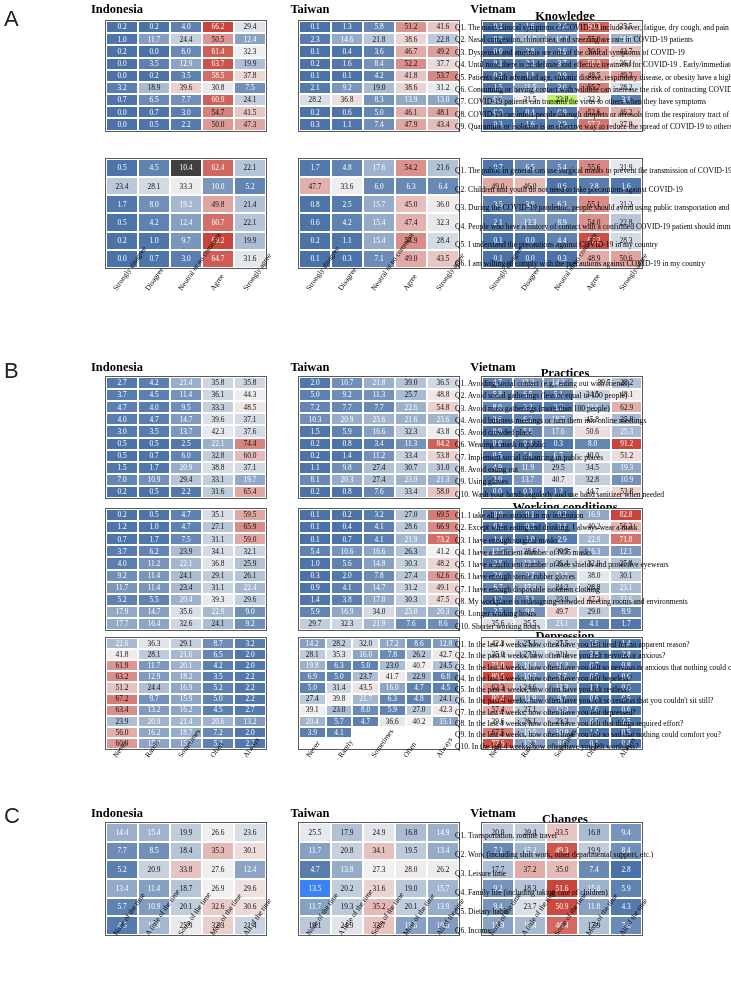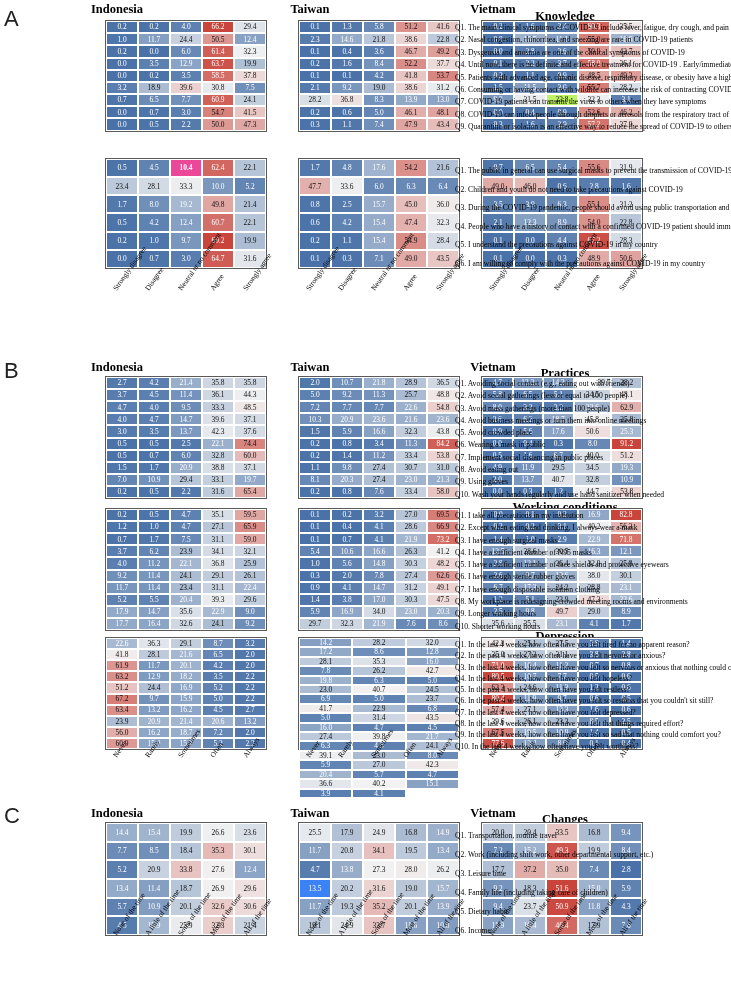--- a/index.html
+++ b/index.html
@@ -186,21 +186,21 @@
       <div class="qrow" style="height: 12.4px; line-height: 12.4px;">Q4.  Until now, there is no definite and effective treatment for COVID-19 .  Early/immediate   supportive care can help some patients recover</div>
       <div class="qrow" style="height: 12.4px; line-height: 12.4px;">Q5.  Patients with advanced age,  chronic disease, respiratory disease, or obesity have a higher risk of developing COVID-19   infection</div>
       <div class="qrow" style="height: 12.4px; line-height: 12.4px;">Q6.  Consuming  or having contact  with wildlife   can increase the risk of contracting COVID-19</div>
       <div class="qrow" style="height: 12.4px; line-height: 12.4px;">Q7.  COVID-19   patients can transmit the virus to others when they have symptoms</div>
       <div class="qrow" style="height: 12.4px; line-height: 12.4px;">Q8.  COVID-19   can infect people through droplets or aerosols from  the respiratory tract  of COVID-19   patients</div>
       <div class="qrow" style="height: 12.4px; line-height: 12.4px;">Q9.  Quarantine or isolation is  an effective way to reduce the spread of COVID-19   to others</div>
     </div>
     <div class="grid" style="left: 105px; top: 158px; width: 162px; height: 111px; grid-template-columns: repeat(5, 1fr); grid-template-rows: repeat(6, 1fr);">
       <div class="cell" style="background: rgb(76, 116, 169); color: rgb(255, 255, 255);">0.5</div>
       <div class="cell" style="background: rgb(96, 131, 178); color: rgb(255, 255, 255);">4.5</div>
-      <div class="cell" style="background: #ec4899; color: rgb(255, 255, 255); font-weight: bold;">10.4</div>
+      <div class="cell" style="background: #404040; color: rgb(255, 255, 255);">10.4</div>
       <div class="cell" style="background: rgb(209, 103, 96); color: rgb(255, 255, 255);">62.4</div>
       <div class="cell" style="background: rgb(181, 196, 215); color: rgb(16, 16, 16);">22.1</div>
       <div class="cell" style="background: rgb(188, 201, 218); color: rgb(16, 16, 16);">23.4</div>
       <div class="cell" style="background: rgb(210, 218, 228); color: rgb(16, 16, 16);">28.1</div>
       <div class="cell" style="background: rgb(236, 237, 239); color: rgb(16, 16, 16);">33.3</div>
       <div class="cell" style="background: rgb(123, 151, 189); color: rgb(255, 255, 255);">10.0</div>
       <div class="cell" style="background: rgb(99, 133, 179); color: rgb(255, 255, 255);">5.2</div>
       <div class="cell" style="background: rgb(82, 120, 172); color: rgb(255, 255, 255);">1.7</div>
       <div class="cell" style="background: rgb(113, 144, 185); color: rgb(255, 255, 255);">8.0</div>
       <div class="cell" style="background: rgb(167, 185, 209); color: rgb(255, 255, 255);">19.2</div>
@@ -358,21 +358,21 @@
       <div class="cell" style="background: rgb(75, 115, 168); color: rgb(255, 255, 255);">0.2</div>
       <div class="cell" style="background: rgb(76, 115, 169); color: rgb(255, 255, 255);">0.5</div>
       <div class="cell" style="background: rgb(82, 120, 172); color: rgb(255, 255, 255);">2.2</div>
       <div class="cell" style="background: rgb(190, 203, 219); color: rgb(16, 16, 16);">31.6</div>
       <div class="cell" style="background: rgb(224, 167, 163); color: rgb(16, 16, 16);">65.4</div>
     </div>
     <div class="grid" style="left: 298px; top: 376px; width: 162px; height: 123px; grid-template-columns: repeat(5, 1fr); grid-template-rows: repeat(10, 1fr);">
       <div class="cell" style="background: rgb(81, 120, 171); color: rgb(255, 255, 255);">2.0</div>
       <div class="cell" style="background: rgb(113, 144, 185); color: rgb(255, 255, 255);">10.7</div>
       <div class="cell" style="background: rgb(154, 175, 203); color: rgb(255, 255, 255);">21.8</div>
-      <div class="cell" style="background: rgb(180, 195, 215); color: rgb(16, 16, 16);">28.9</div>
+      <div class="cell" style="background: rgb(180, 195, 215); color: rgb(16, 16, 16);">39.0</div>
       <div class="cell" style="background: rgb(208, 216, 227); color: rgb(16, 16, 16);">36.5</div>
       <div class="cell" style="background: rgb(92, 128, 176); color: rgb(255, 255, 255);">5.0</div>
       <div class="cell" style="background: rgb(108, 140, 183); color: rgb(255, 255, 255);">9.2</div>
       <div class="cell" style="background: rgb(116, 146, 186); color: rgb(255, 255, 255);">11.3</div>
       <div class="cell" style="background: rgb(169, 186, 210); color: rgb(16, 16, 16);">25.7</div>
       <div class="cell" style="background: rgb(239, 230, 229); color: rgb(16, 16, 16);">48.8</div>
       <div class="cell" style="background: rgb(101, 134, 180); color: rgb(255, 255, 255);">7.2</div>
       <div class="cell" style="background: rgb(102, 136, 180); color: rgb(255, 255, 255);">7.7</div>
       <div class="cell" style="background: rgb(102, 136, 180); color: rgb(255, 255, 255);">7.7</div>
       <div class="cell" style="background: rgb(157, 177, 205); color: rgb(255, 255, 255);">22.6</div>
@@ -690,21 +690,21 @@
       <div class="cell" style="background: rgb(141, 165, 198); color: rgb(255, 255, 255);">16.2</div>
       <div class="cell" style="background: rgb(152, 173, 202); color: rgb(255, 255, 255);">18.7</div>
       <div class="cell" style="background: rgb(104, 137, 181); color: rgb(255, 255, 255);">7.2</div>
       <div class="cell" style="background: rgb(82, 120, 171); color: rgb(255, 255, 255);">2.0</div>
       <div class="cell" style="background: rgb(221, 153, 149); color: rgb(16, 16, 16);">60.9</div>
       <div class="cell" style="background: rgb(140, 164, 197); color: rgb(255, 255, 255);">15.9</div>
       <div class="cell" style="background: rgb(139, 164, 197); color: rgb(255, 255, 255);">15.7</div>
       <div class="cell" style="background: rgb(95, 130, 177); color: rgb(255, 255, 255);">5.2</div>
       <div class="cell" style="background: rgb(83, 121, 172); color: rgb(255, 255, 255);">2.2</div>
     </div>
-    <div class="grid" style="left: 298px; top: 637px; width: 162px; height: 113px; grid-template-columns: repeat(3, 1fr); grid-template-rows: repeat(10, 1fr);">
+    <div class="grid" style="left: 298px; top: 637px; width: 162px; height: 113px; grid-template-columns: repeat(6, 1fr); grid-template-rows: repeat(10, 1fr);">
       <div class="cell" style="background: rgb(133, 159, 194); color: rgb(255, 255, 255);">14.2</div>
       <div class="cell" style="background: rgb(191, 203, 220); color: rgb(16, 16, 16);">28.2</div>
       <div class="cell" style="background: rgb(207, 216, 227); color: rgb(16, 16, 16);">32.0</div>
       <div class="cell" style="background: rgb(145, 168, 199); color: rgb(255, 255, 255);">17.2</div>
       <div class="cell" style="background: rgb(110, 141, 184); color: rgb(255, 255, 255);">8.6</div>
       <div class="cell" style="background: rgb(127, 154, 191); color: rgb(255, 255, 255);">12.8</div>
       <div class="cell" style="background: rgb(191, 203, 220); color: rgb(16, 16, 16);">28.1</div>
       <div class="cell" style="background: rgb(221, 226, 233); color: rgb(16, 16, 16);">35.3</div>
       <div class="cell" style="background: rgb(140, 165, 197); color: rgb(255, 255, 255);">16.0</div>
       <div class="cell" style="background: rgb(106, 139, 182); color: rgb(255, 255, 255);">7.8</div>

